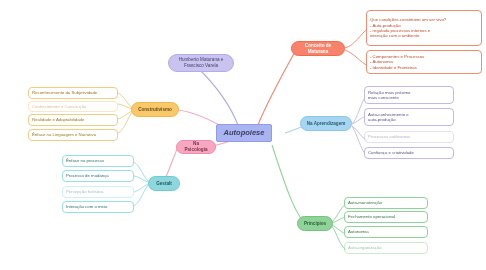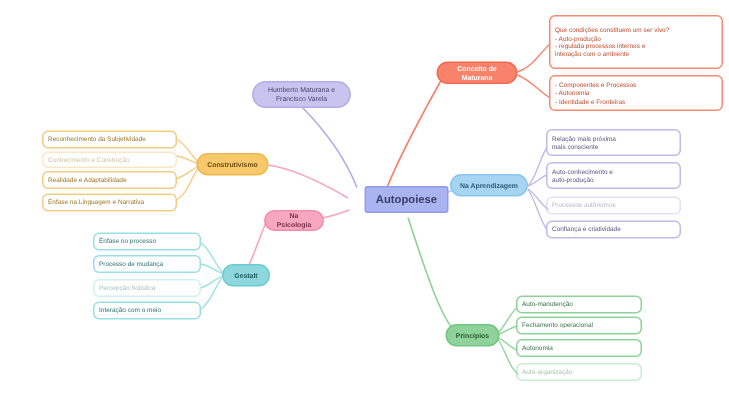--- a/index.html
+++ b/index.html
@@ -112,21 +112,21 @@
     <path d="M132 109 C 126 107, 124 105, 118 104" fill="none" stroke="#f3cc84" stroke-width="0.9"></path>
     <path d="M132 111 C 126 114, 124 117, 118 119" fill="none" stroke="#f3cc84" stroke-width="0.9"></path>
     <path d="M132 112 C 126 122, 124 130, 118 133" fill="none" stroke="#f3cc84" stroke-width="0.9"></path>
 
     <path d="M148 181 C 142 174, 140 166, 134 162" fill="none" stroke="#9adfe3" stroke-width="0.9"></path>
     <path d="M148 182 C 142 180, 140 177, 134 176" fill="none" stroke="#9adfe3" stroke-width="0.9"></path>
     <path d="M148 184 C 142 187, 140 190, 134 192" fill="none" stroke="#9adfe3" stroke-width="0.9"></path>
     <path d="M148 185 C 142 194, 140 202, 134 206" fill="none" stroke="#9adfe3" stroke-width="0.9"></path>
   </svg>
 
-  <div class="node central" style="left:243px;top:124px;width:56px;height:18px;">Autopoiese</div>
+  <div class="node central" style="left:216px;top:124px;width:56px;height:18px;font-style:italic;">Autopoiese</div>
 
   <div class="node authors" style="left:168px;top:54px;width:66px;height:18px;">Humberto Maturana e
 Francisco Varela</div>
 
   <div class="node branch b-orange" style="left:291px;top:41px;width:54px;height:15px;">Conceito de Maturana</div>
   <div class="node leaf l-orange" style="left:366px;top:10px;width:116px;height:36px;">Que condições constituem um ser vivo?
 - Auto-produção
 - regulada processos internos e
 interação com o ambiente</div>
   <div class="node leaf l-orange" style="left:366px;top:50px;width:116px;height:24px;">- Componentes e Processos

